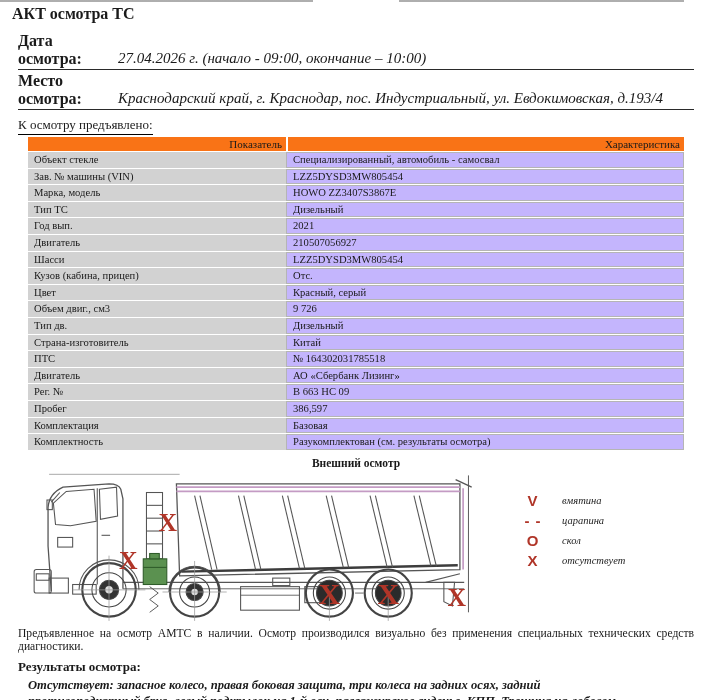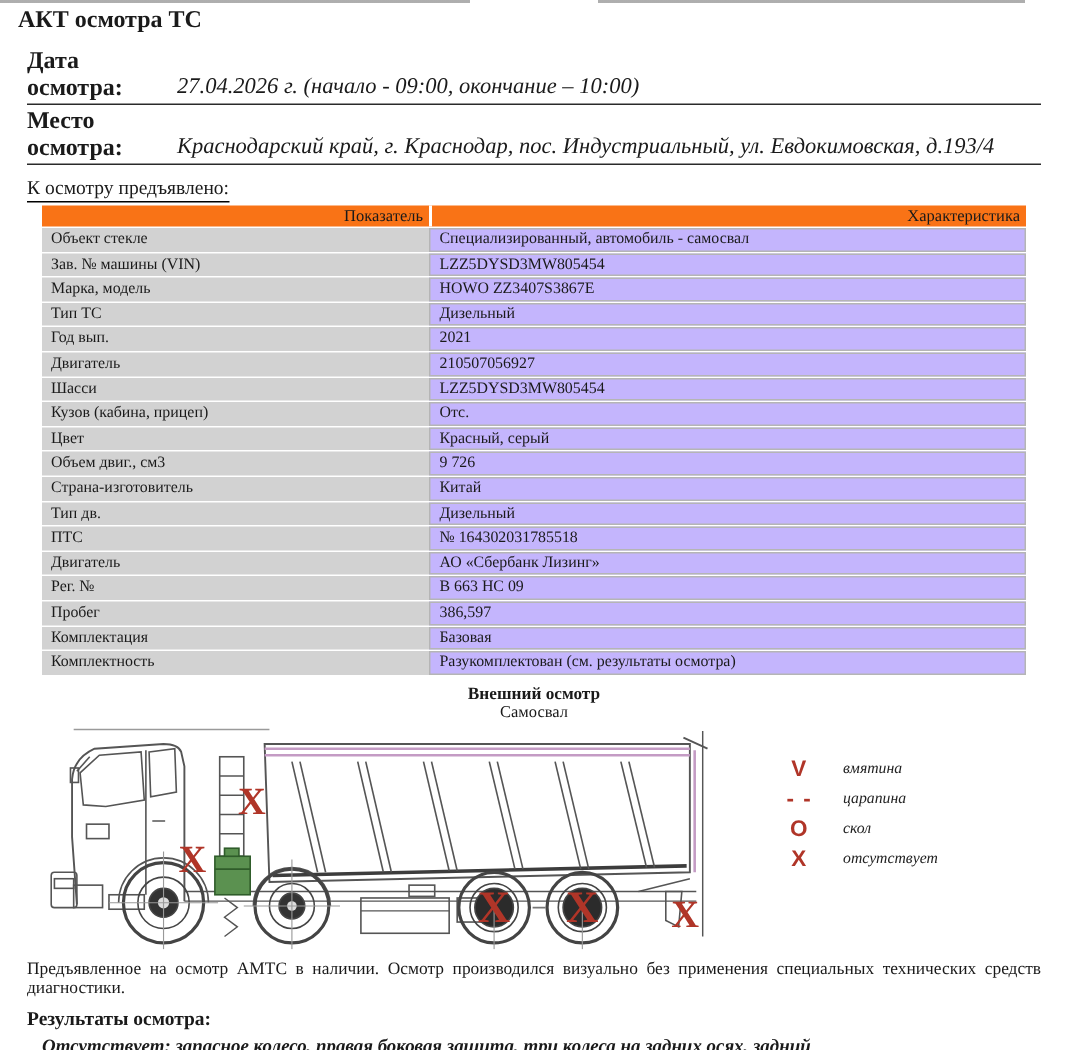--- a/index.html
+++ b/index.html
@@ -101,28 +101,28 @@
         </tr>
         <tr>
           <td class="c-label">Цвет</td>
           <td class="c-value">Красный, серый</td>
         </tr>
         <tr>
           <td class="c-label">Объем двиг., см3</td>
           <td class="c-value">9 726</td>
         </tr>
         <tr>
+          <td class="c-label">Тип дв.</td>
+          <td class="c-value">Дизельный</td>
+        </tr>
+        <tr>
           <td class="c-label">Страна-изготовитель</td>
           <td class="c-value">Китай</td>
         </tr>
         <tr>
-          <td class="c-label">Тип дв.</td>
-          <td class="c-value">Дизельный</td>
-        </tr>
-        <tr>
           <td class="c-label">ПТС</td>
           <td class="c-value">№ 164302031785518</td>
         </tr>
         <tr>
           <td class="c-label">Двигатель</td>
           <td class="c-value">АО «Сбербанк Лизинг»</td>
         </tr>
         <tr>
           <td class="c-label">Рег. №</td>
           <td class="c-value">В 663 НС 09</td>
@@ -136,21 +136,20 @@
           <td class="c-value">Базовая</td>
         </tr>
         <tr>
           <td class="c-label">Комплектность</td>
           <td class="c-value">Разукомплектован (см. результаты осмотра)</td>
         </tr>
       </tbody>
   </table>
 
   <div class="diag-title">Внешний осмотр</div>
-  <div class="diag-sub">Самосвал</div>
 
   <div class="diagram-row">
     <svg class="truck" width="460" height="150" viewBox="0 0 430 140">
       <g stroke="#555" fill="none" stroke-width="1">
 
         <line x1="16" y1="3" x2="138" y2="3" stroke="#9a9a9a" stroke-width="0.8"></line>
 
         <rect x="2" y="92" width="16" height="22" rx="2"></rect>
         <rect x="4" y="96" width="12" height="6"></rect>
         <rect x="16" y="100" width="18" height="14"></rect>

